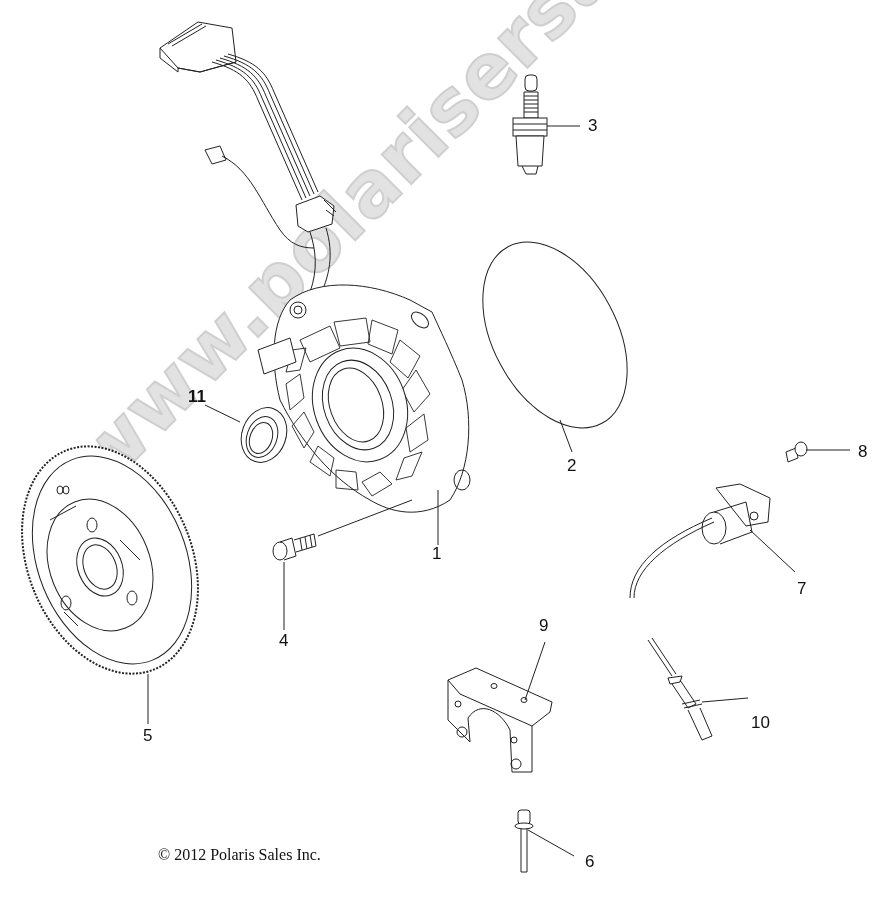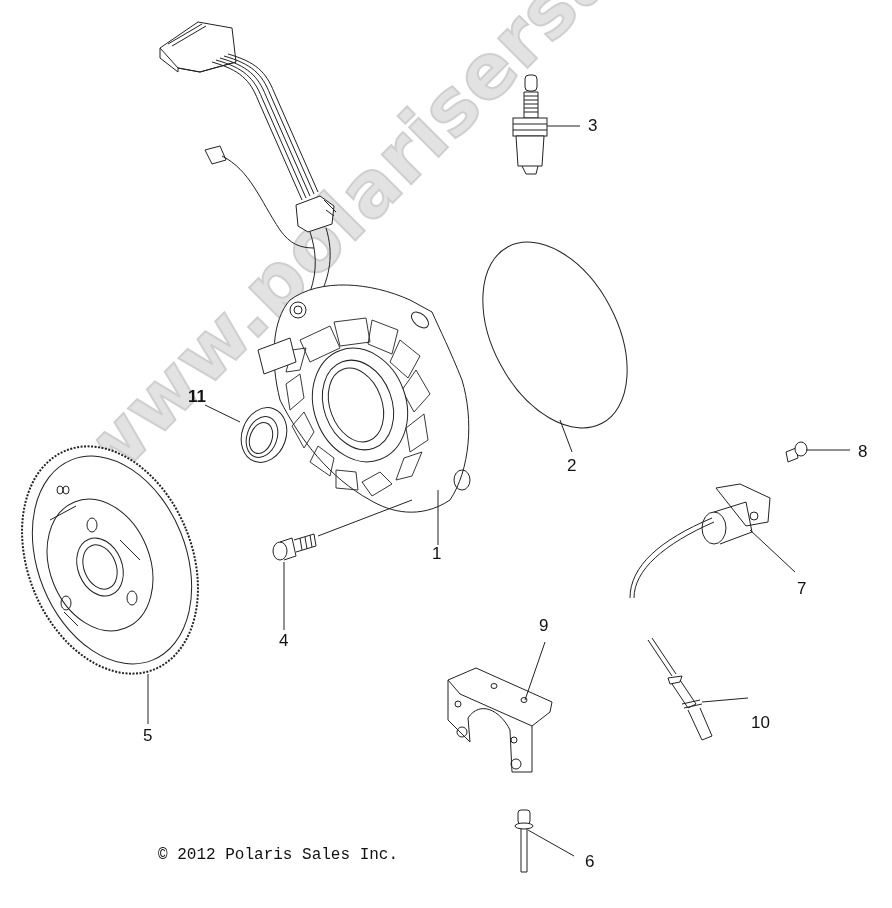--- a/index.html
+++ b/index.html
@@ -1,19 +1,19 @@
 <!DOCTYPE html>
 <html><head>
 <meta charset="utf-8">
 <style>
   html,body{margin:0;padding:0;background:#ffffff;}
   #canvas{position:relative;width:892px;height:908px;background:#ffffff;overflow:hidden;font-family:"Liberation Sans",sans-serif;}
   svg.art{position:absolute;left:0;top:0;}
   .callout{position:absolute;font-family:"Liberation Sans",sans-serif;font-size:17px;color:#111;line-height:1;}
-  .copyright{position:absolute;left:158px;top:846px;font-family:Liberation Mono, monospace;font-size:16px;color:#111;}
+  .copyright{position:absolute;left:158px;top:846px;font-family:Liberation Serif, serif;font-size:16px;color:#111;}
   .watermark{position:absolute;left:55px;top:440px;transform-origin:0 0;transform:rotate(-45deg);
     font-family:"DejaVu Sans",sans-serif;font-weight:bold;font-size:76px;letter-spacing:1px;
     color:#e2e2e2;-webkit-text-stroke:2px #cfcfcf;white-space:nowrap;pointer-events:none;}
 </style>
 </head>
 <body>
 
 <div id="canvas">
 
   <div class="watermark">www.polarisersatzteile.de</div>

